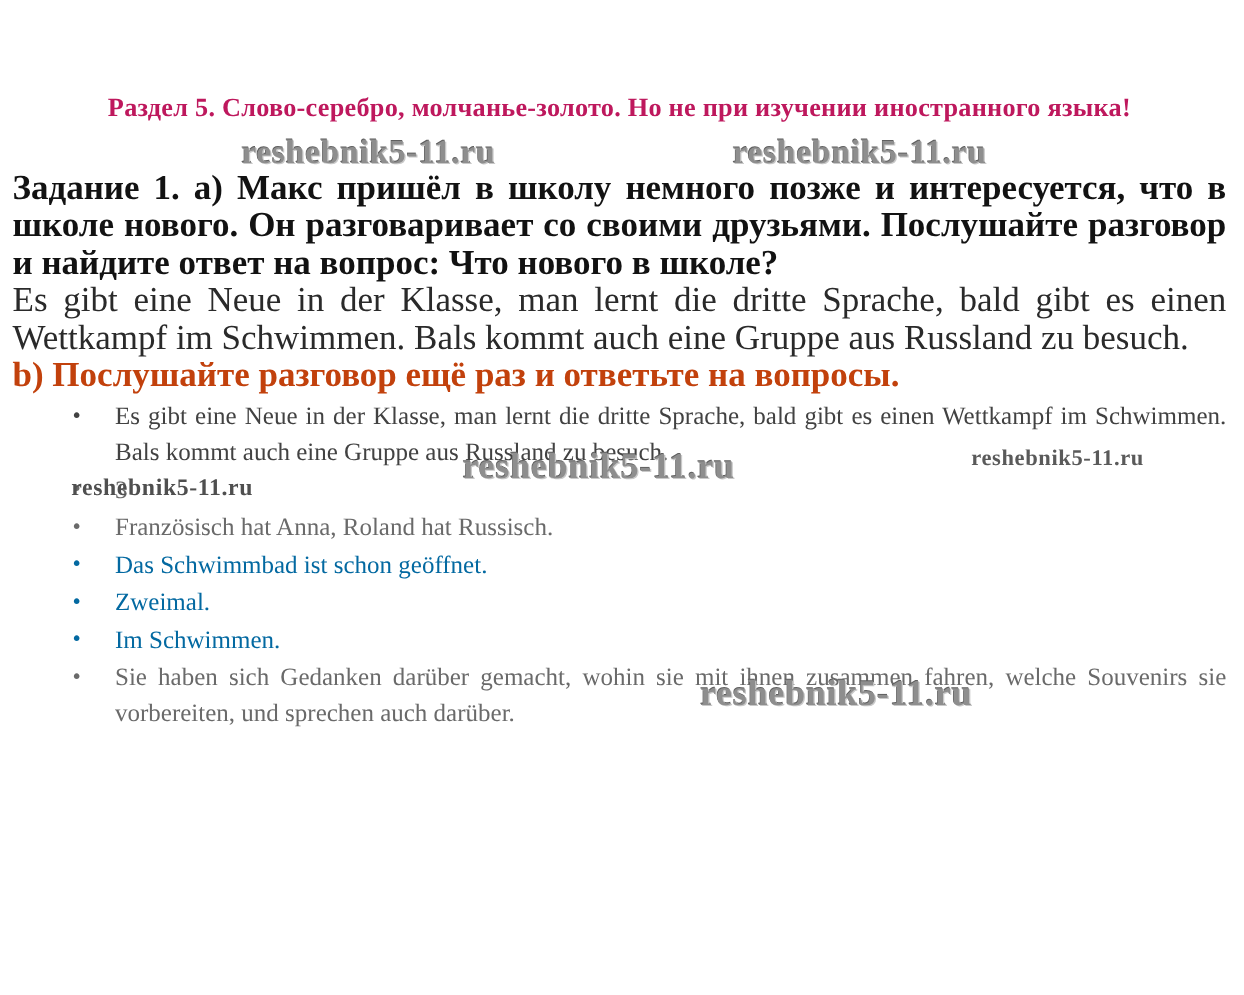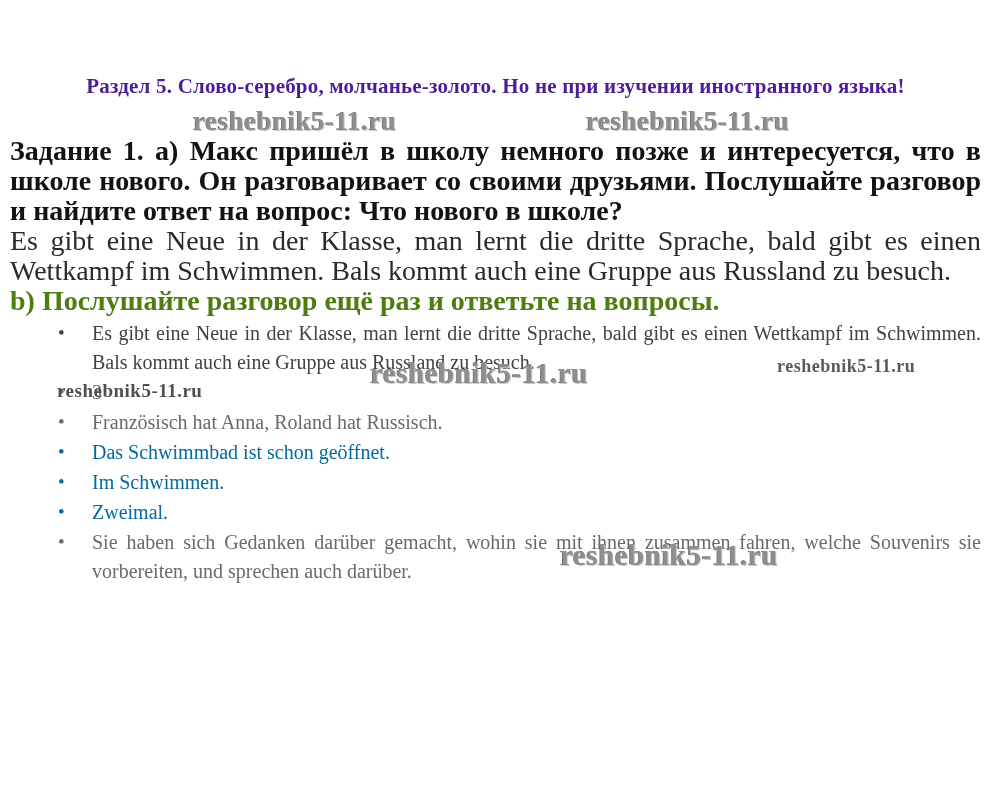--- a/index.html
+++ b/index.html
@@ -18,32 +18,32 @@
   }
   .content {
     padding: 73px 14px 0 10px;
   }
   .doc-title {
     margin: 0 0 36px 0;
     font-size: 21px;
     line-height: 27px;
     font-weight: bold;
     text-align: center;
-    color: #4c1d95;
+    color: #be185d;
     letter-spacing: 0.2px;
   }
   .para {
     margin: 0;
     font-size: 28px;
     line-height: 30px;
     text-align: justify;
   }
   .bold { font-weight: bold; color: #121212; }
   .answer-a { color: #2a2a2a; }
-  .task-b-heading { font-weight: bold; color: #4d7c0f; }
+  .task-b-heading { font-weight: bold; color: #c2410c; }
 
   ul.answers {
     margin: 3px 0 0 0;
     padding: 0 0 0 82px;
     list-style: none;
   }
   ul.answers li {
     position: relative;
     font-size: 20px;
     line-height: 29px;
@@ -92,22 +92,22 @@
 
     <p class="para answer-a">Es gibt eine Neue in der Klasse, man lernt die dritte Sprache, bald gibt es einen Wettkampf im Schwimmen. Bals kommt auch eine Gruppe aus Russland zu besuch.</p>
 
     <p class="para task-b-heading">b) Послушайте разговор ещё раз и ответьте на вопросы.</p>
 
     <ul class="answers">
       <li class="dim">Es gibt eine Neue in der Klasse, man lernt die dritte Sprache, bald gibt es einen Wettkampf im Schwimmen. Bals kommt auch eine Gruppe aus Russland zu besuch.</li>
       <li class="faded">3</li>
       <li class="faded">Französisch hat Anna, Roland hat Russisch.</li>
       <li>Das Schwimmbad ist schon geöffnet.</li>
+      <li>Zweimal.</li>
       <li>Im Schwimmen.</li>
-      <li>Zweimal.</li>
       <li class="faded">Sie haben sich Gedanken darüber gemacht, wohin sie mit ihnen zusammen fahren, welche Souvenirs sie vorbereiten, und sprechen auch darüber.</li>
     </ul>
   </div>
 
   <span class="wm wm-top-1">reshebnik5-11.ru</span>
   <span class="wm wm-top-2">reshebnik5-11.ru</span>
   <span class="wm wm-mid-c">reshebnik5-11.ru</span>
   <span class="wm wm-mid-r">reshebnik5-11.ru</span>
   <span class="wm wm-mid-l">reshebnik5-11.ru</span>
   <span class="wm wm-low-r">reshebnik5-11.ru</span>

